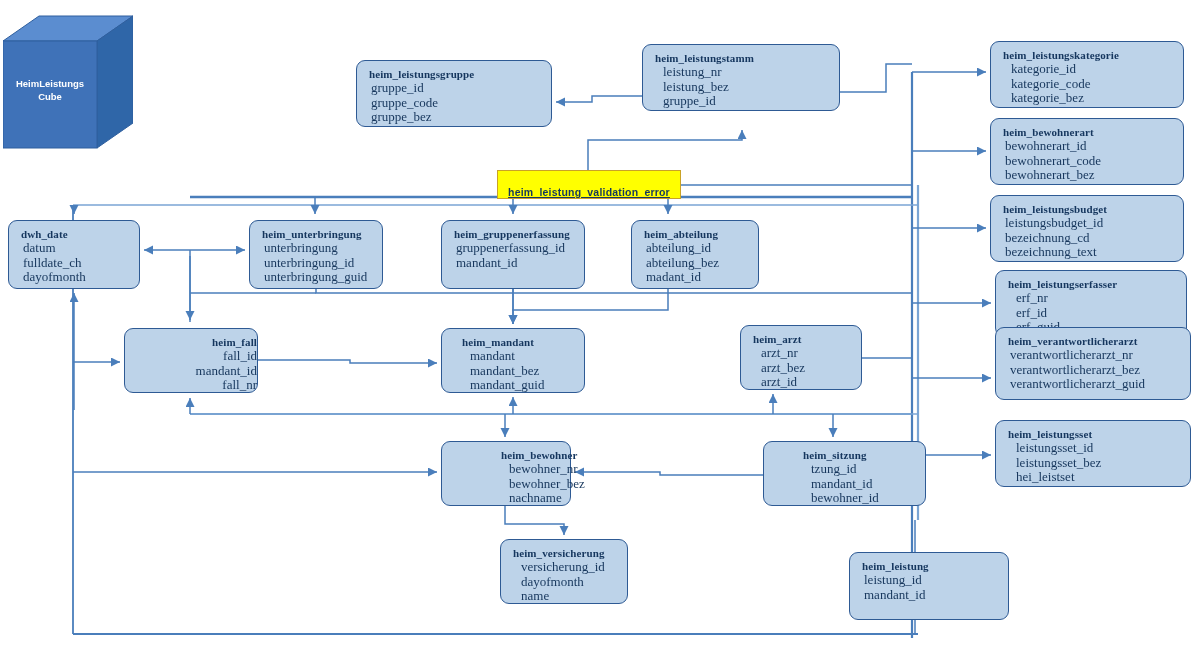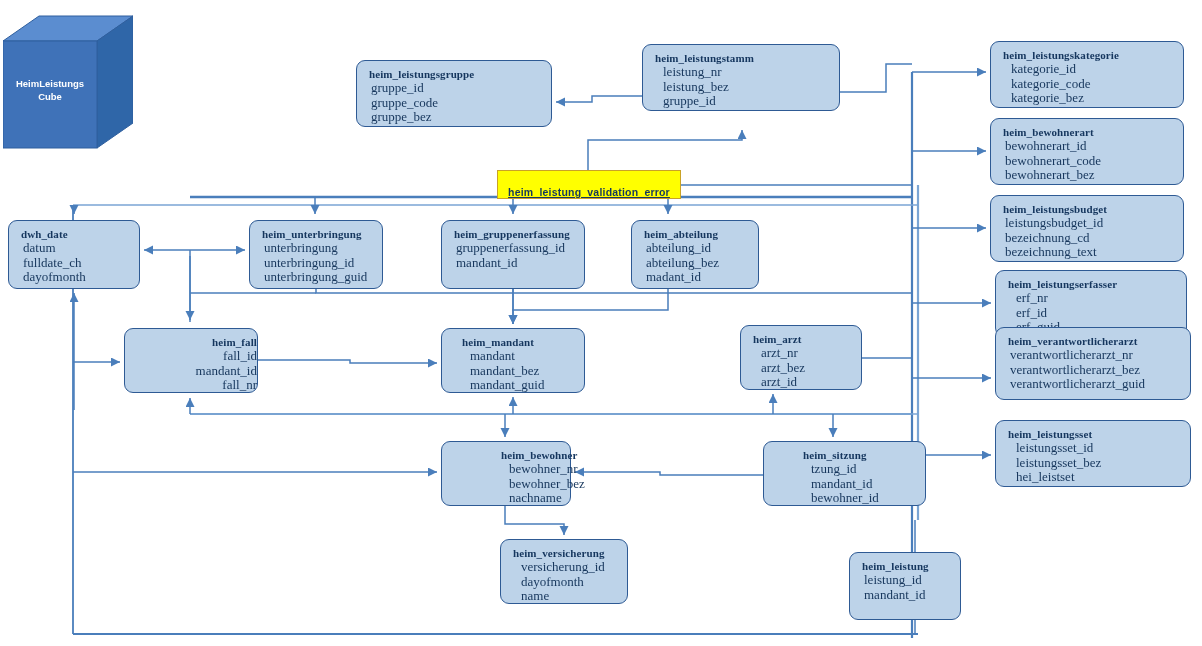--- a/index.html
+++ b/index.html
@@ -270,20 +270,20 @@
         <div class="ent-field">tzung_id</div>
         <div class="ent-field">mandant_id</div>
         <div class="ent-field">bewohner_id</div>
       </div>
       <div class="entity indent" style="left: 500px; top: 539px; width: 128px; height: 65px;">
         <div class="ent-title">heim_versicherung</div>
         <div class="ent-field">versicherung_id</div>
         <div class="ent-field">dayofmonth</div>
         <div class="ent-field">name</div>
       </div>
-      <div class="entity" style="left: 849px; top: 552px; width: 112px; height: 68px;">
+      <div class="entity" style="left: 849px; top: 552px; width: 160px; height: 68px;">
         <div class="ent-title">heim_leistung</div>
         <div class="ent-field">leistung_id</div>
         <div class="ent-field">mandant_id</div>
       </div>
     </div>
 
 </div>
 
 </body></html>

